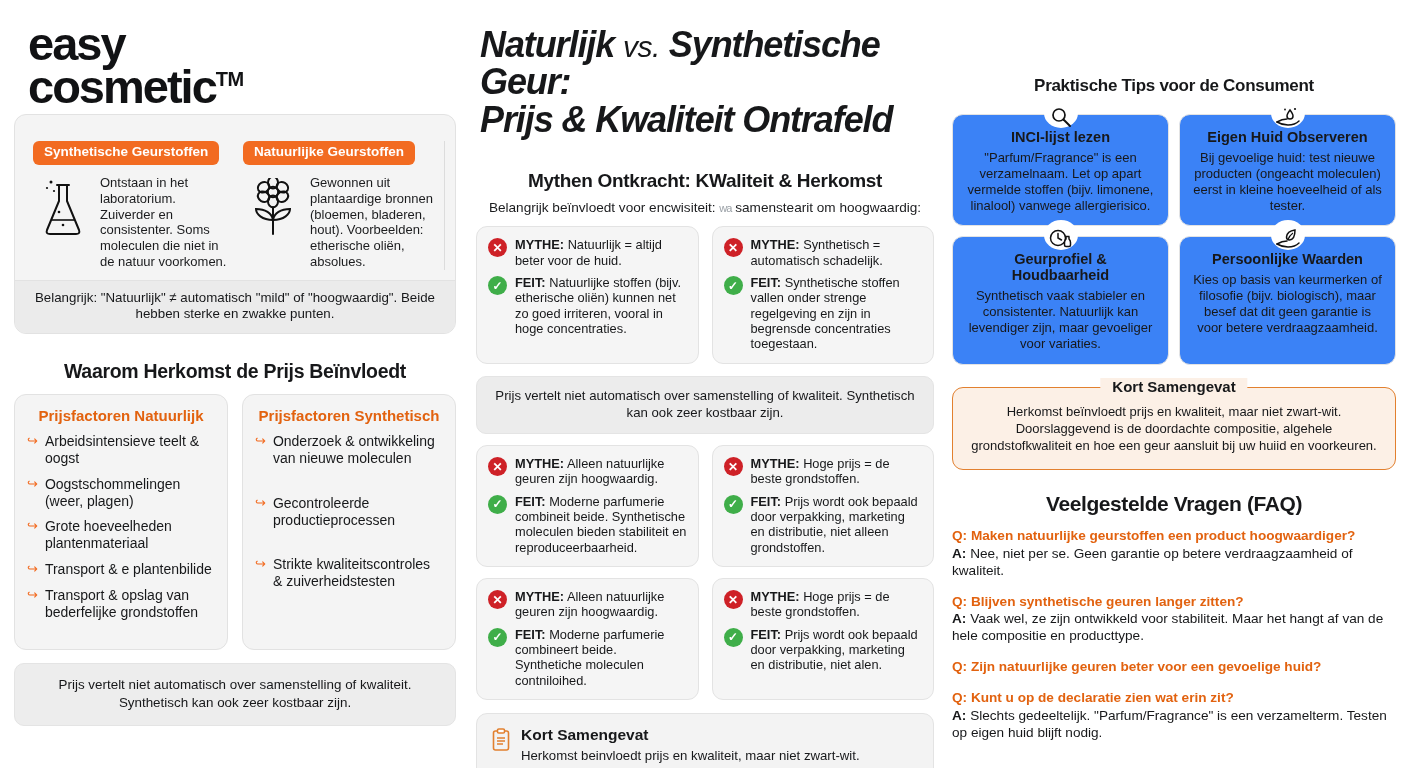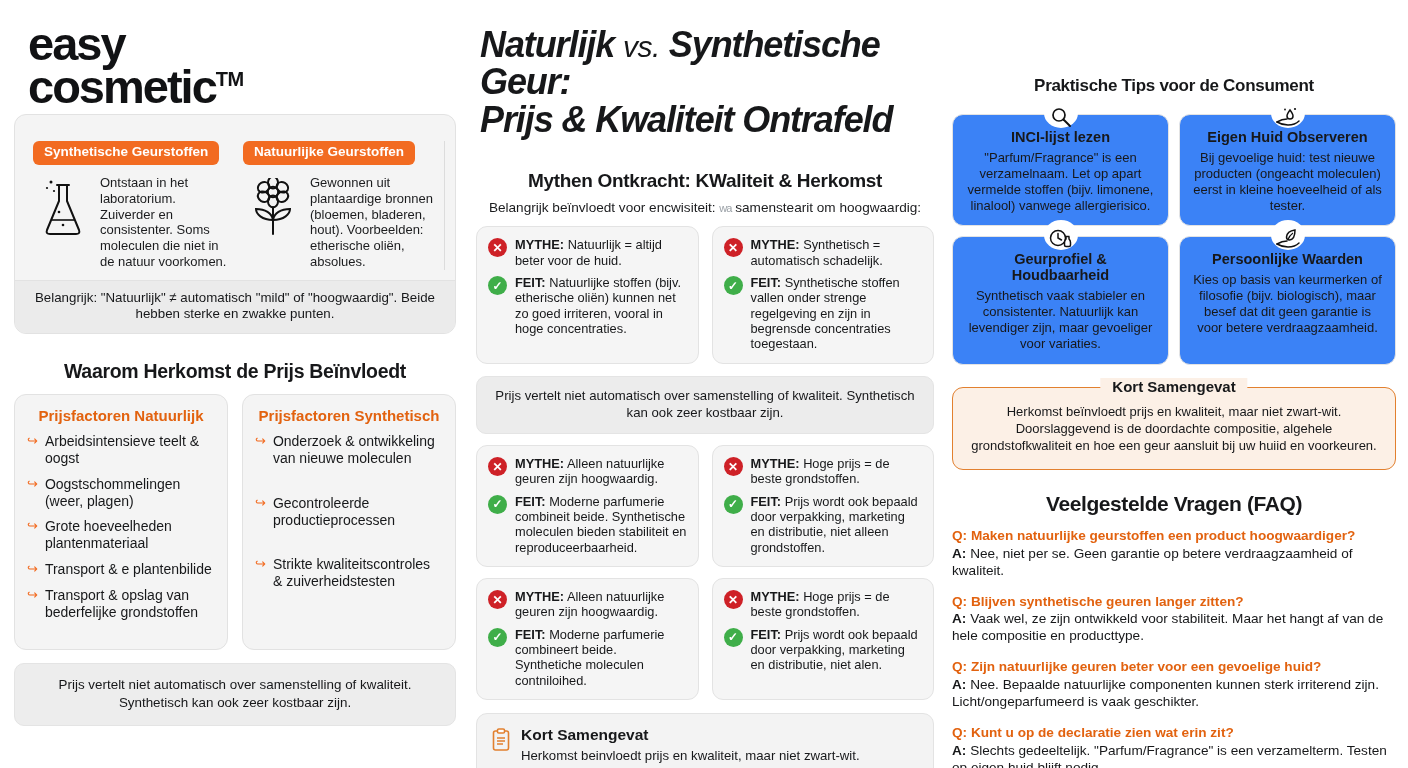--- a/index.html
+++ b/index.html
@@ -451,21 +451,20 @@
       <div class="faq-item">
         <div class="faq-q">Q: Maken natuurlijke geurstoffen een product hoogwaardiger?</div>
         <div class="faq-a"><b>A:</b> <span>Nee, niet per se. Geen garantie op betere verdraagzaamheid of kwaliteit.</span></div>
       </div>
       <div class="faq-item">
         <div class="faq-q">Q: Blijven synthetische geuren langer zitten?</div>
         <div class="faq-a"><b>A:</b> <span>Vaak wel, ze zijn ontwikkeld voor stabiliteit. Maar het hangt af van de hele compositie en producttype.</span></div>
       </div>
       <div class="faq-item">
         <div class="faq-q">Q: Zijn natuurlijke geuren beter voor een gevoelige huid?</div>
-        <div class="faq-a"><b>A:</b> <span>Nee. Bepaalde natuurlijke componenten kunnen sterk irriterend zijn. Licht/ongeparfumeerd is vaak geschikter.</span></div>
       </div>
       <div class="faq-item">
         <div class="faq-q">Q: Kunt u op de declaratie zien wat erin zit?</div>
         <div class="faq-a"><b>A:</b> <span>Slechts gedeeltelijk. "Parfum/Fragrance" is een verzamelterm. Testen op eigen huid blijft nodig.</span></div>
       </div>
     </div>
   </div>
 
 </div>
 

